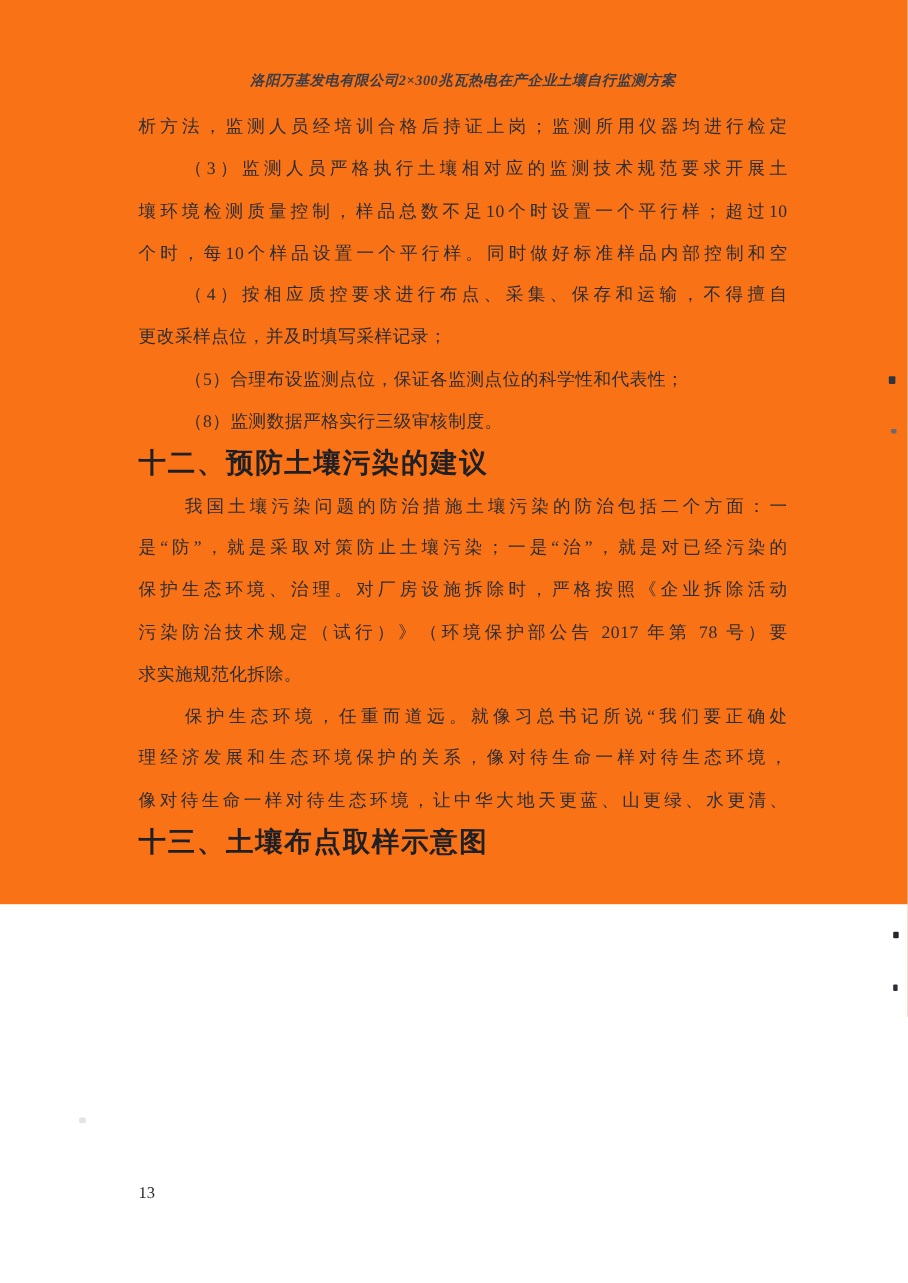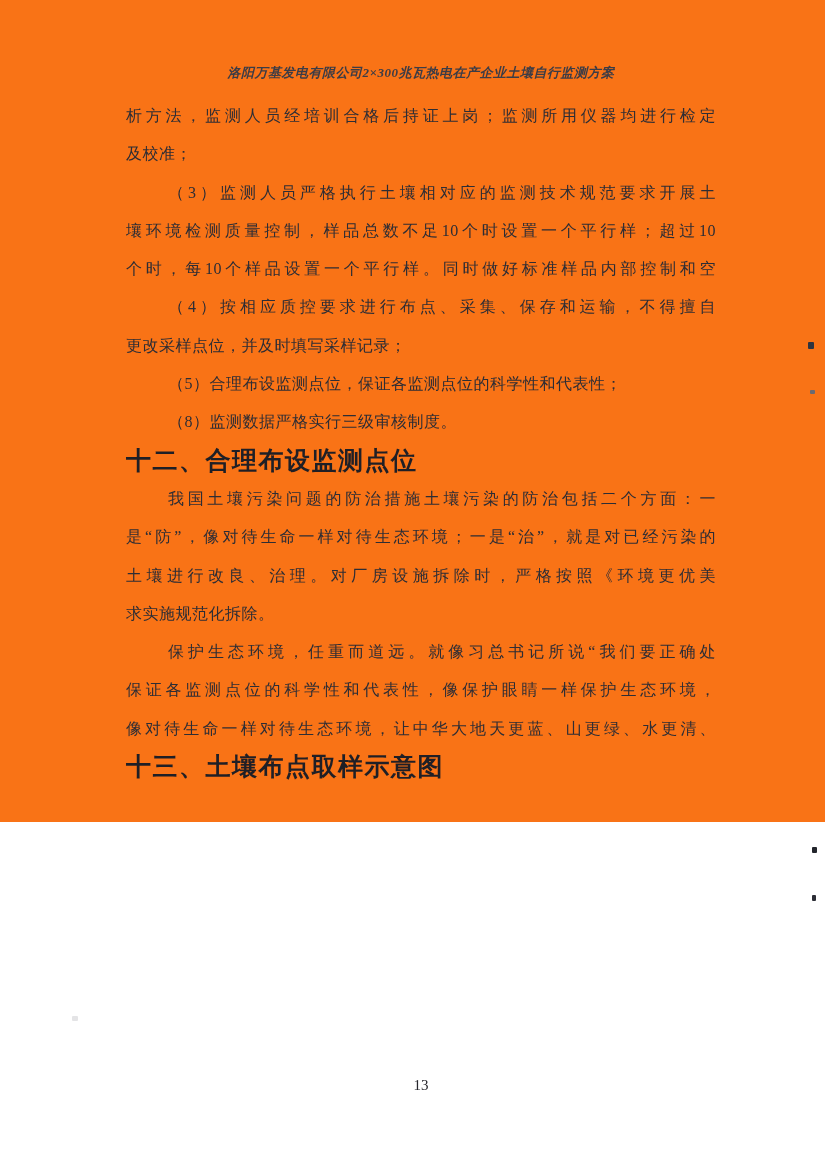--- a/index.html
+++ b/index.html
@@ -63,54 +63,54 @@
     letter-spacing: 1.5px;
     color: #1f1f26;
   }
   .doc-footer {
     position: absolute;
     left: 126px;
     top: 1072px;
     width: 590px;
     height: 26px;
     line-height: 26px;
-    text-align: center;
+    text-align: left;
     font-size: 15px;
     color: #26262c;
     font-family: Liberation Serif, serif;
   }
   .speck {
     position: absolute;
     border-radius: 1px;
   }
 </style>
 </head>
 <body>
 
 <div class="page">
 
   <div class="doc-header">洛阳万基发电有限公司2×300兆瓦热电在产企业土壤自行监测方案</div>
 
   <div class="content">
     <div class="line fill">析方法，监测人员经培训合格后持证上岗；监测所用仪器均进行检定</div>
-    <div class="line">及校准；</div>
     <div class="line fill indent">（3）监测人员严格执行土壤相对应的监测技术规范要求开展土</div>
     <div class="line fill">壤环境检测质量控制，样品总数不足10个时设置一个平行样；超过10</div>
     <div class="line fill">个时，每10个样品设置一个平行样。同时做好标准样品内部控制和空</div>
     <div class="line fill indent">（4）按相应质控要求进行布点、采集、保存和运输，不得擅自</div>
     <div class="line">更改采样点位，并及时填写采样记录；</div>
     <div class="line indent">（5）合理布设监测点位，保证各监测点位的科学性和代表性；</div>
     <div class="line indent">（8）监测数据严格实行三级审核制度。</div>
-    <div class="line heading">十二、合理布设监测点位</div>
+    <div class="line heading">十二、预防土壤污染的建议</div>
     <div class="line fill indent">我国土壤污染问题的防治措施土壤污染的防治包括二个方面：一</div>
-    <div class="line fill">是“防”，像对待生命一样对待生态环境；一是“治”，就是对已经污染的</div>
-    <div class="line fill">土壤进行改良、治理。对厂房设施拆除时，严格按照《环境更优美</div>
+    <div class="line fill">是“防”，就是采取对策防止土壤污染；一是“治”，就是对已经污染的</div>
+    <div class="line fill">保护生态环境、治理。对厂房设施拆除时，严格按照《企业拆除活动</div>
+    <div class="line fill">污染防治技术规定（试行）》（环境保护部公告 2017 年第 78 号）要</div>
     <div class="line">求实施规范化拆除。</div>
     <div class="line fill indent">保护生态环境，任重而道远。就像习总书记所说“我们要正确处</div>
-    <div class="line fill">保证各监测点位的科学性和代表性，像保护眼睛一样保护生态环境，</div>
+    <div class="line fill">理经济发展和生态环境保护的关系，像对待生命一样对待生态环境，</div>
     <div class="line fill">像对待生命一样对待生态环境，让中华大地天更蓝、山更绿、水更清、</div>
     <div class="line heading">十三、土壤布点取样示意图</div>
   </div>
 
   <div class="doc-footer">13</div>
 
   <div class="speck" style="left:808px; top:342px; width:6px; height:7px; background:#2e3440;"></div>
   <div class="speck" style="left:810px; top:390px; width:5px; height:4px; background:#6a6a72;"></div>
   <div class="speck" style="left:812px; top:847px; width:5px; height:6px; background:#23252c;"></div>
   <div class="speck" style="left:812px; top:895px; width:4px; height:6px; background:#2c2e36;"></div>

